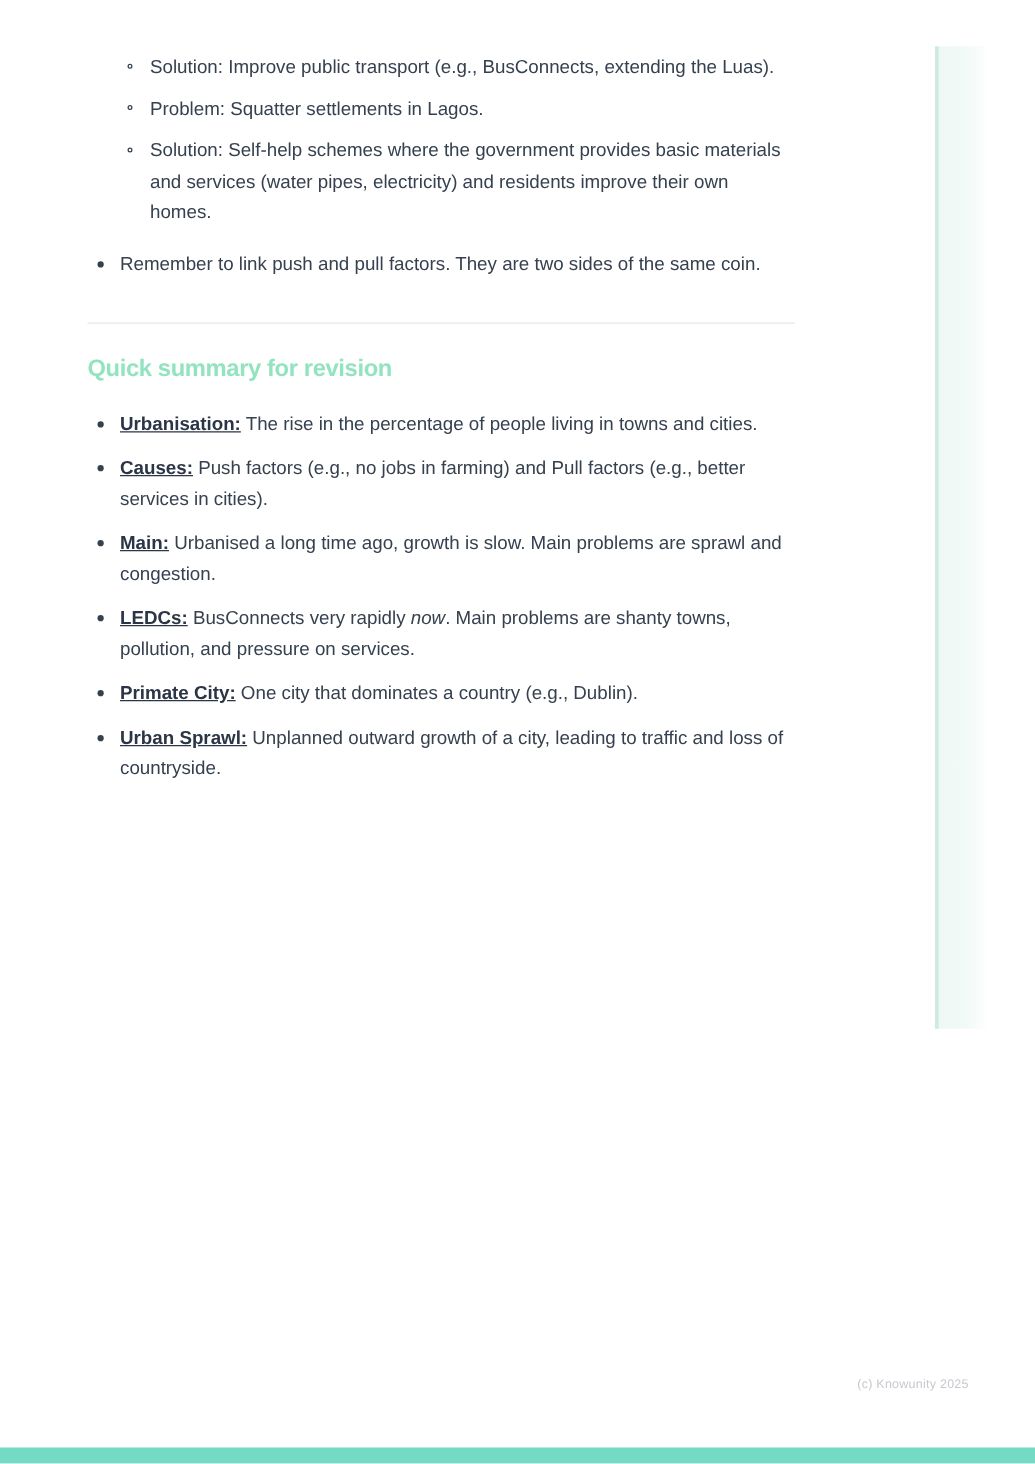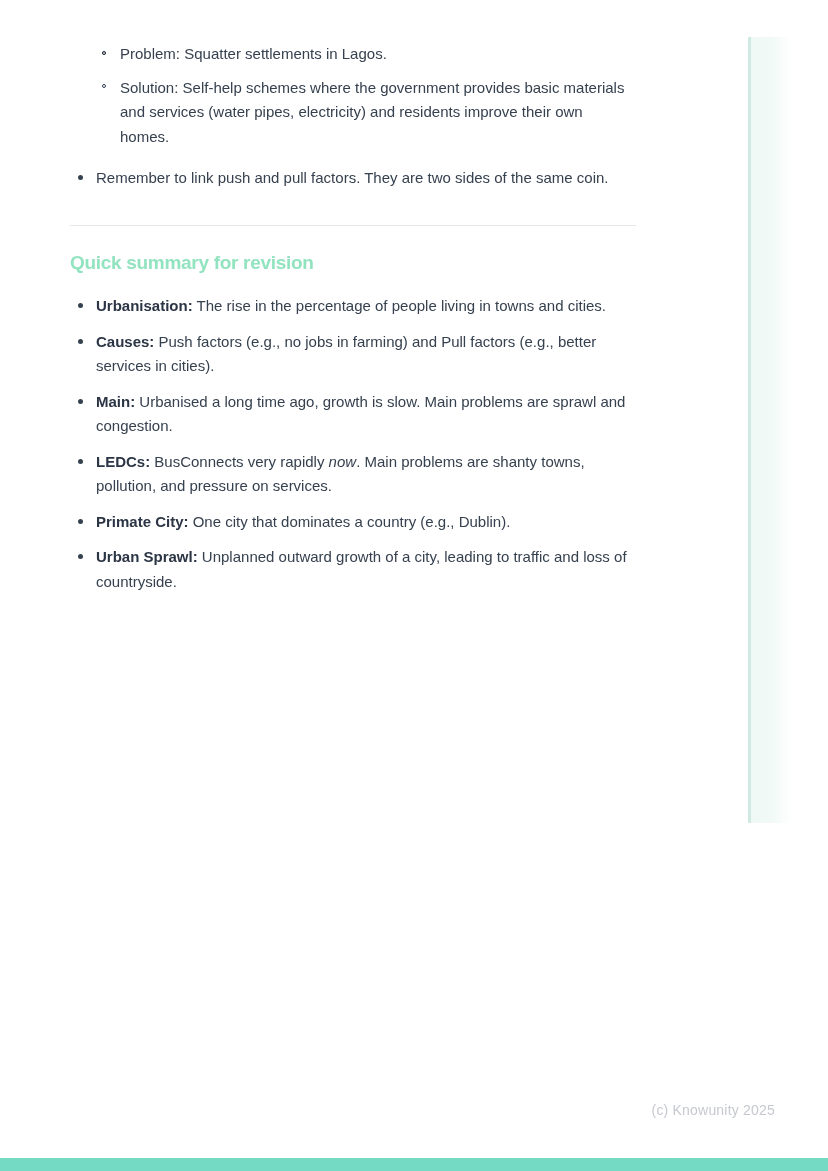--- a/index.html
+++ b/index.html
@@ -91,32 +91,32 @@
   .section-heading{
     margin-top:25px;
     font-size:19px;
     font-weight:bold;
     letter-spacing:-0.3px;
     color:var(--accent-mint);
   }
   .summary-list{
     margin-top:19px;
   }
-  .term{font-weight:bold;color:var(--bold-text);}
+  .term{font-weight:bold;color:var(--bold-text);text-decoration:underline;}
   .italic{font-style:italic;}
   .nested{
     margin-top:2px;
   }
   .nested > li{margin-bottom:9px;}
   .nested > li > .bullet-ring{left:32px;}
   .footer{
     position:absolute;
     top:1102px;
     right:53px;
-    font-size:14px;
+    font-size:10px;
     letter-spacing:0.2px;
     color:var(--footer-text);
   }
   .bottom-bar{
     position:absolute;
     left:0;
     bottom:0;
     width:828px;
     height:13px;
     background:var(--accent-bar);
@@ -127,20 +127,21 @@
 
 <div class="page">
 
   <div class="side-strip"></div>
 
   <div class="content body-text">
 
     <ul class="sub-list top-sub-list">
       <li>
         <span class="bullet-ring"></span>
+        <span>Solution: Improve public transport (e.g., BusConnects, extending the Luas).</span>
       </li>
       <li>
         <span class="bullet-ring"></span>
         <span>Problem: Squatter settlements in Lagos.</span>
       </li>
       <li>
         <span class="bullet-ring"></span>
         <span>Solution: Self-help schemes where the government provides basic materials and services (water pipes, electricity) and residents improve their own homes.</span>
       </li>
     </ul>

